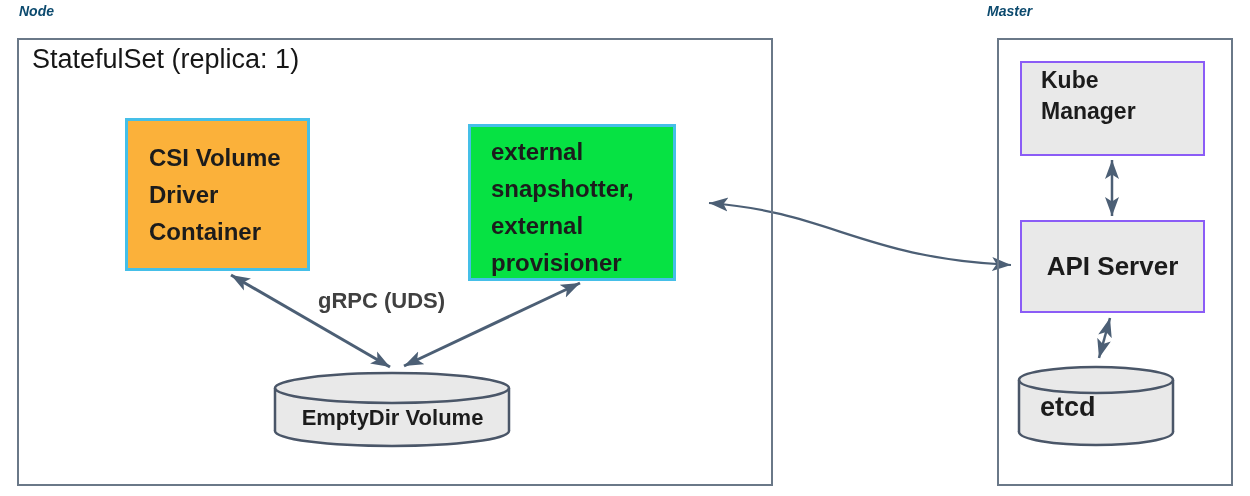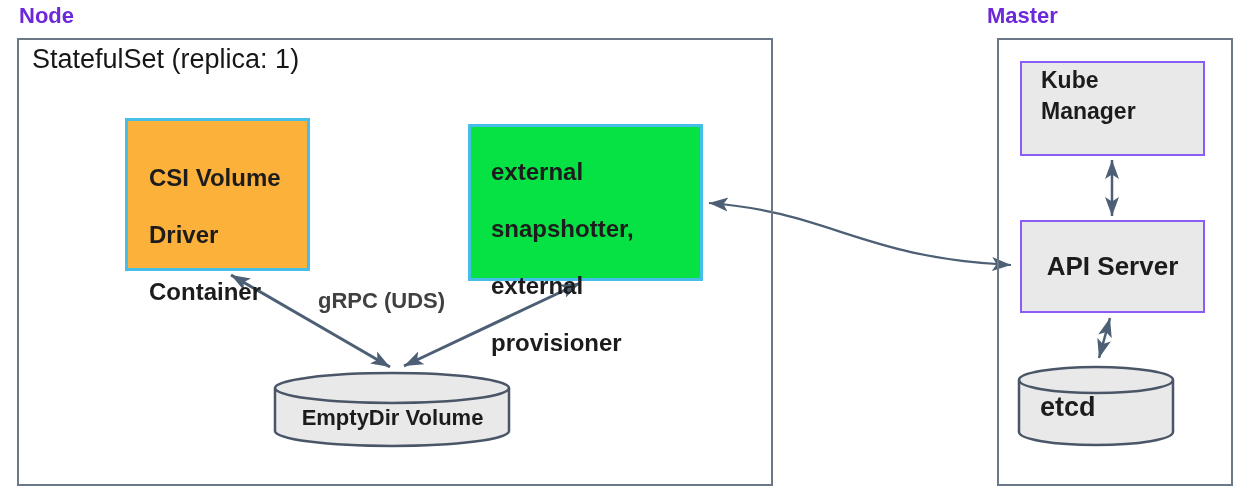--- a/index.html
+++ b/index.html
@@ -1,25 +1,25 @@
 <!DOCTYPE html>
 <html><head>
 <meta charset="utf-8">
 <style>
   html,body{margin:0;padding:0;background:#ffffff;}
   .canvas{
     position:relative;width:1250px;height:496px;background:#ffffff;overflow:hidden;
     font-family:"Liberation Sans", sans-serif;color:#1c1c1c;
   }
   .abs{position:absolute;}
-  .group-label{font-size:22px;font-weight:700;color:#6d28d9;}
+  .group-label{font-size:14px;font-weight:700;color:#0c4a6e;font-style:italic;}
   .outer-box{border:2px solid #6A7888;background:transparent;box-sizing:border-box;}
   .ss-title{font-size:27px;color:#161616;}
   .cbox{box-sizing:border-box;border:3px solid #45BFE8;}
-  .cbox .ln{font-size:24px;line-height:37px;font-weight:600;white-space:nowrap;margin-top:20px;}
+  .cbox .ln{font-size:24px;line-height:37px;font-weight:600;white-space:nowrap;}
   .gbox{box-sizing:border-box;border:2px solid #8b5cf6;background:#E9E9E9;}
   .gbox .ln{font-size:23px;line-height:31px;font-weight:600;white-space:nowrap;}
   .grpc{font-size:22px;font-weight:700;color:#404040;white-space:nowrap;}
   .cyl-label{font-size:22px;font-weight:600;text-align:center;white-space:nowrap;}
   .api-label{font-size:26px;font-weight:600;display:flex;align-items:center;justify-content:center;}
   .etcd-label{font-size:27px;font-weight:600;white-space:nowrap;}
   svg.overlay{position:absolute;left:0;top:0;pointer-events:none;}
 </style>
 </head>
 <body>
@@ -62,21 +62,21 @@
   <div class="abs outer-box" style="left:17px;top:38px;width:756px;height:448px;"></div>
 
   <div class="abs ss-title" style="left:32px;top:44px;">StatefulSet (replica: 1)</div>
 
   <div class="abs cbox" style="left: 125px; top: 118px; width: 185px; height: 153px; padding: 18px 0px 0px 21px; background: rgb(251, 177, 58); border-color: rgb(69, 191, 232);">
     <div class="ln">CSI Volume</div>
     <div class="ln">Driver</div>
     <div class="ln">Container</div>
   </div>
 
-  <div class="abs cbox" style="left: 468px; top: 124px; width: 235px; height: 157px; padding: 6px 0px 0px 20px; background: rgb(6, 226, 67); border-color: rgb(69, 191, 232);">
+  <div class="abs cbox" style="left: 468px; top: 124px; width: 208px; height: 157px; padding: 6px 0px 0px 20px; background: rgb(6, 226, 67); border-color: rgb(69, 191, 232);">
     <div class="ln">external</div>
     <div class="ln">snapshotter,</div>
     <div class="ln">external</div>
     <div class="ln">provisioner</div>
   </div>
 
   <div class="abs grpc" style="left:318px;top:288px;">gRPC (UDS)</div>
 
   <div class="abs cyl-label" style="left:280px;top:405px;width:225px;">EmptyDir Volume</div>
 

